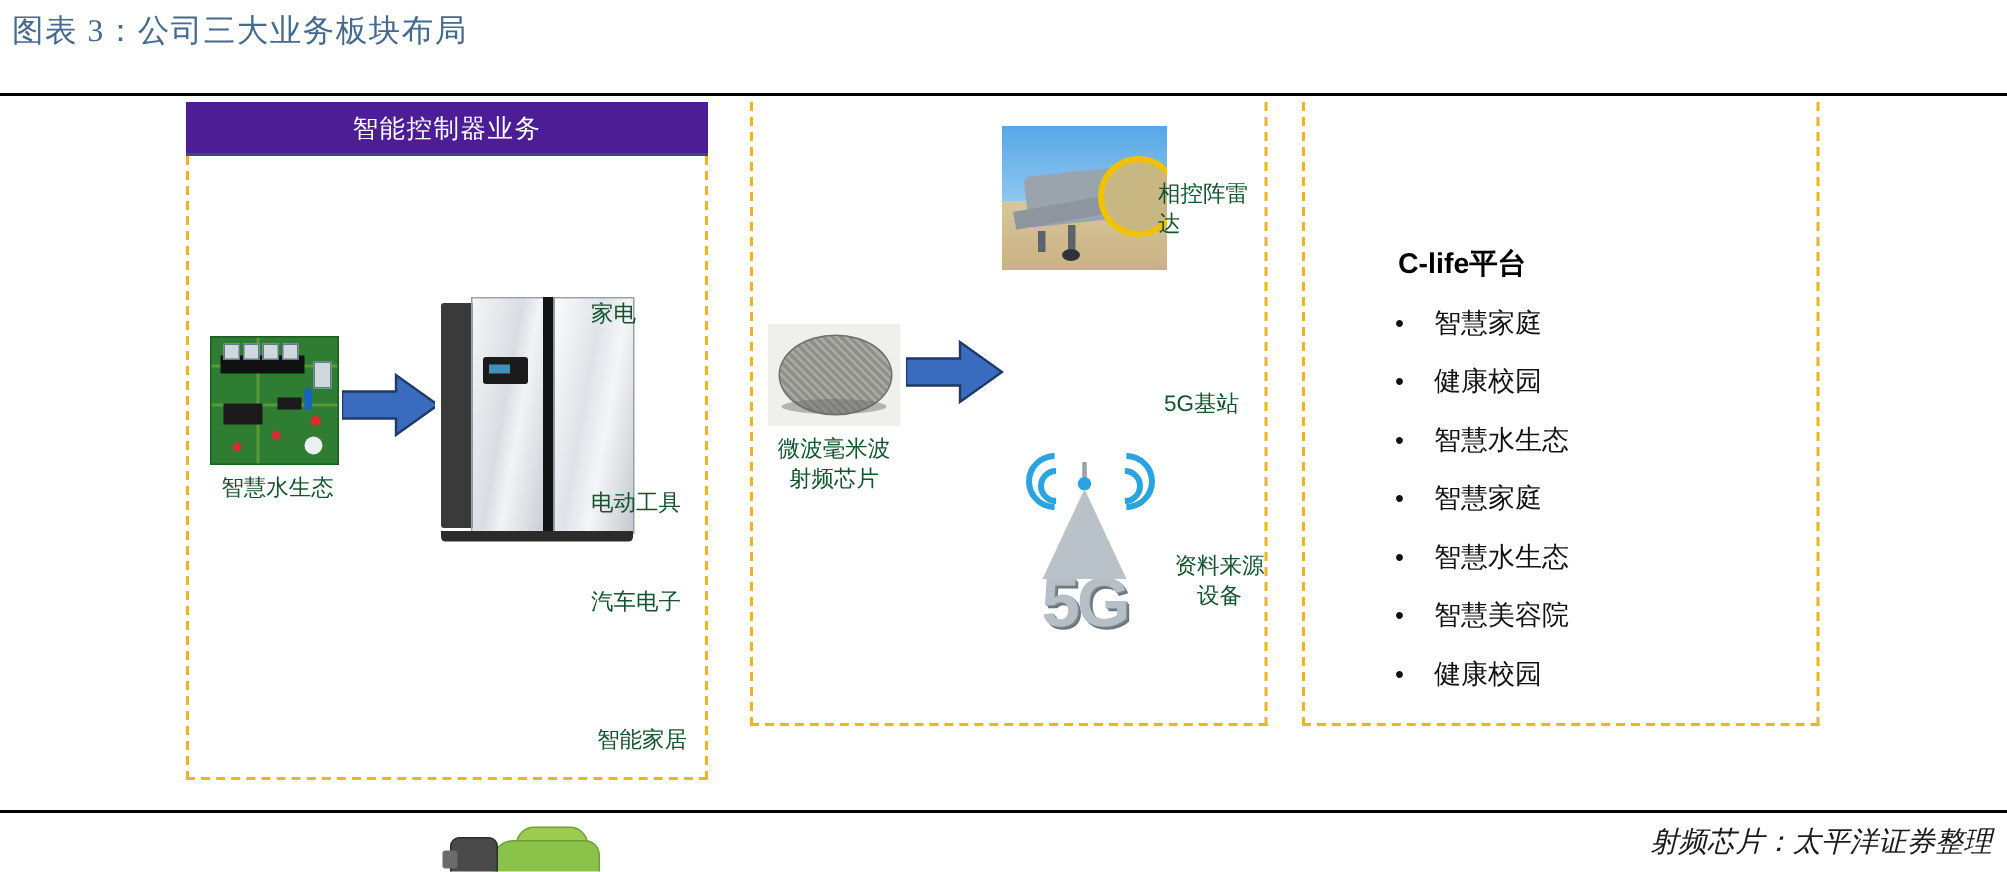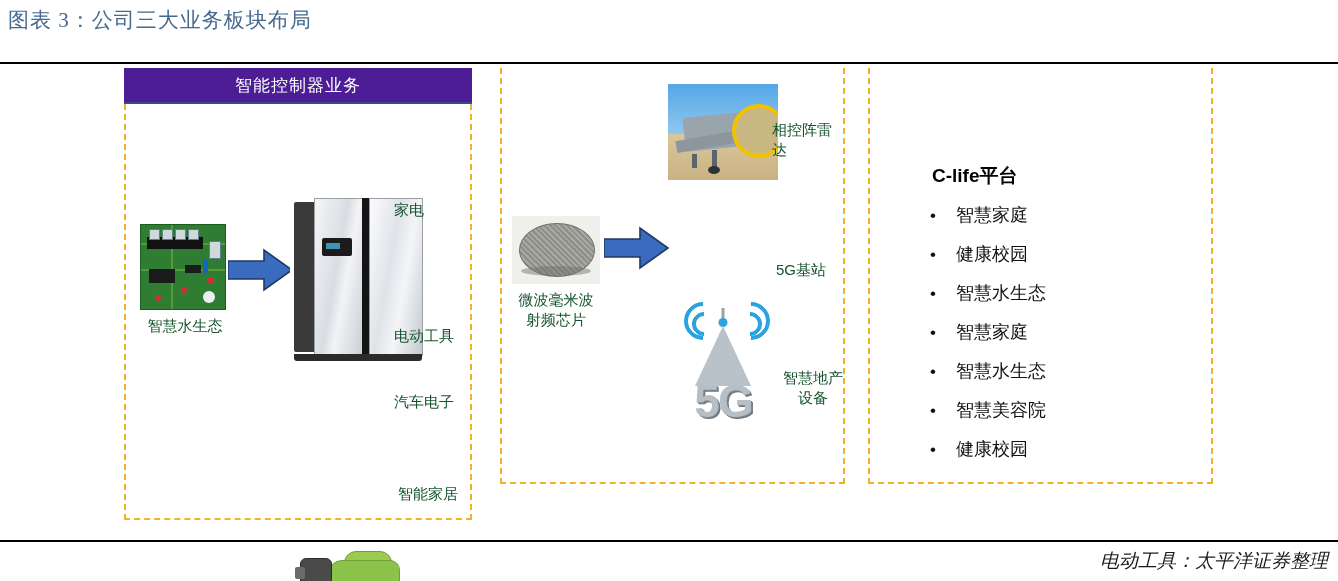--- a/index.html
+++ b/index.html
@@ -227,21 +227,21 @@
         <div class="w" style="left:22px;top:20px;width:16px;height:16px;transform:rotate(-45deg);"></div>
         <div class="w" style="left:62px;top:10px;width:30px;height:30px;transform:rotate(135deg);"></div>
         <div class="w" style="left:68px;top:20px;width:16px;height:16px;transform:rotate(135deg);"></div>
         <div class="mast"></div>
         <div class="dot"></div>
         <div class="tower"></div>
         <div class="txt">5G</div>
       </div>
       <div class="lab" style="left:274px;top:192px;">5G基站</div>
 
-      <div class="lab" style="left:276px;top:300px;width:70px;text-align:center;">智慧地产
+      <div class="lab" style="left:276px;top:300px;width:70px;text-align:center;">资料来源
 设备</div>
     </div>
   </div>
 
   <div class="col" id="col3">
     <div class="col-body">
       <div class="c3-title">C-life平台</div>
       <ul class="c3-list">
         <li>
             <span class="bul">•</span>
@@ -269,14 +269,14 @@
           </li>
         <li>
             <span class="bul">•</span>
             <span>健康校园</span>
           </li>
       </ul>
     </div>
   </div>
 
   <div class="rule-bottom"></div>
-  <div class="source">电动工具：太平洋证券整理</div>
+  <div class="source">射频芯片：太平洋证券整理</div>
 </div>
 
 </body></html>

